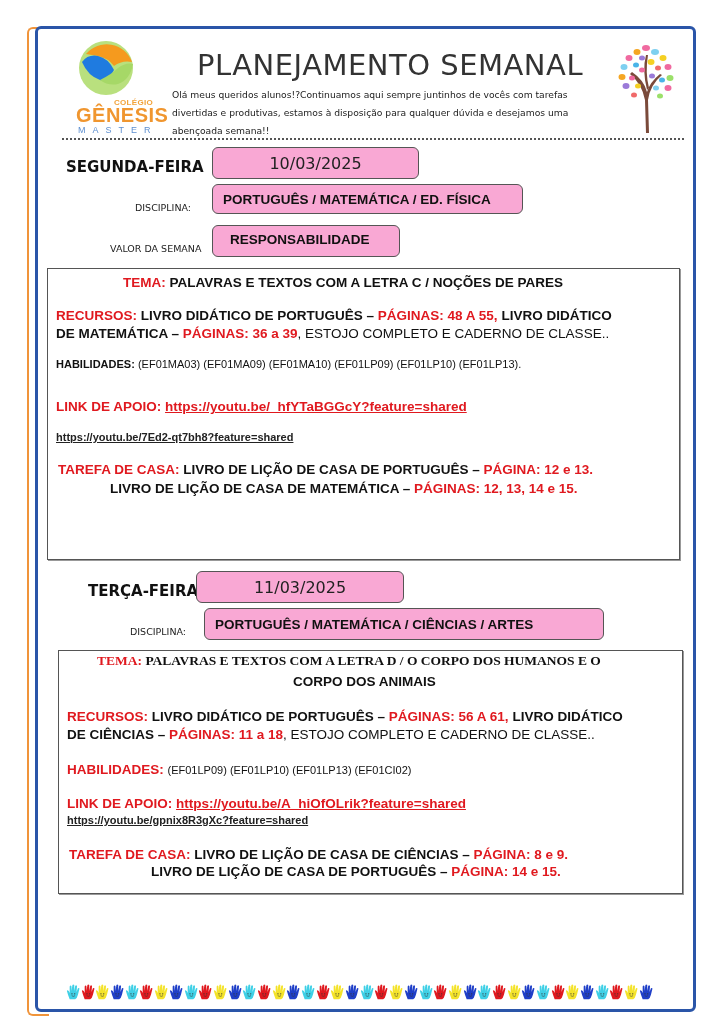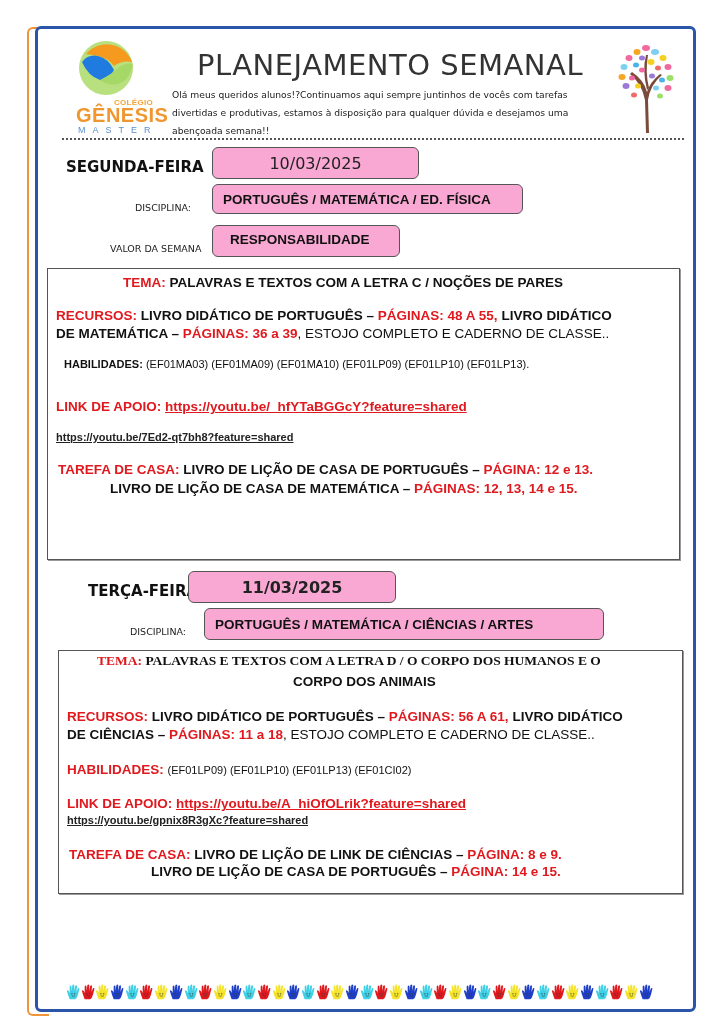--- a/index.html
+++ b/index.html
@@ -102,42 +102,42 @@
   <div class="line bold" style="left:8px; top:39px;">
     <span class="red">RECURSOS:</span>
     <span>LIVRO DIDÁTICO DE PORTUGUÊS –</span>
     <span class="red">PÁGINAS: 48 A 55,</span>
     <span>LIVRO DIDÁTICO</span>
   </div>
   <div class="line" style="left:8px; top:57px;">
     <span class="bold">DE MATEMÁTICA –</span>
     <span class="bold red">PÁGINAS: 36 a 39</span><span>, ESTOJO COMPLETO E CADERNO DE CLASSE..</span>
   </div>
-  <div class="hab" style="left:16px; top:89px;">
+  <div class="hab" style="left:8px; top:89px;">
     <span class="bold">HABILIDADES:</span>
     <span>(EF01MA03) (EF01MA09) (EF01MA10) (EF01LP09) (EF01LP10) (EF01LP13).</span>
   </div>
   <div class="line bold" style="left:8px; top:130px;">
     <span class="red">LINK DE APOIO:</span>
     <span class="link-main">https://youtu.be/_hfYTaBGGcY?feature=shared</span>
   </div>
   <div class="link-sub" style="left:8px; top:162px;">https://youtu.be/7Ed2-qt7bh8?feature=shared</div>
   <div class="line bold" style="left:10px; top:193px;">
     <span class="red">TAREFA DE CASA:</span>
     <span>LIVRO DE LIÇÃO DE CASA DE PORTUGUÊS –</span>
     <span class="red">PÁGINA: 12 e 13.</span>
   </div>
   <div class="line bold" style="left:62px; top:212px;">
     <span>LIVRO DE LIÇÃO DE CASA DE MATEMÁTICA –</span>
     <span class="red">PÁGINAS: 12, 13, 14 e 15.</span>
   </div>
 </div>
 
 <div class="day-label" style="left:88px; top:582px;">TERÇA-FEIRA</div>
-<div class="pill date" style="left:188px; top:571px; width:208px; height:32px;font-weight:bold;">11/03/2025</div>
+<div class="pill date" style="left:196px; top:571px; width:208px; height:32px;">11/03/2025</div>
 <div class="small-label" style="left:130px; top:626px;">DISCIPLINA:</div>
 <div class="pill subj" style="left:204px; top:608px; width:400px; height:32px;">PORTUGUÊS / MATEMÁTICA / CIÊNCIAS / ARTES</div>
 
 <div class="content-box" style="left:58px; top:650px; width:625px; height:244px;">
   <div class="line bold" style="left:38px; top:2px;font-family:Liberation Serif, serif;">
     <span class="red">TEMA:</span>
     <span>PALAVRAS E TEXTOS COM A LETRA D / O CORPO DOS HUMANOS E O</span>
   </div>
   <div class="line bold" style="left:234px; top:23px;">CORPO DOS ANIMAIS</div>
   <div class="line bold" style="left:8px; top:58px;">
@@ -154,21 +154,21 @@
     <span class="bold red">HABILIDADES:</span>
     <span style="font-size:11px;">(EF01LP09) (EF01LP10) (EF01LP13) (EF01CI02)</span>
   </div>
   <div class="line bold" style="left:8px; top:145px;">
     <span class="red">LINK DE APOIO:</span>
     <span class="link-main">https://youtu.be/A_hiOfOLrik?feature=shared</span>
   </div>
   <div class="link-sub" style="left:8px; top:163px;">https://youtu.be/gpnix8R3gXc?feature=shared</div>
   <div class="line bold" style="left:10px; top:196px;">
     <span class="red">TAREFA DE CASA:</span>
-    <span>LIVRO DE LIÇÃO DE LINK DE CIÊNCIAS –</span>
+    <span>LIVRO DE LIÇÃO DE CASA DE CIÊNCIAS –</span>
     <span class="red">PÁGINA: 8 e 9.</span>
   </div>
   <div class="line bold" style="left:92px; top:213px;">
     <span>LIVRO DE LIÇÃO DE CASA DE PORTUGUÊS –</span>
     <span class="red">PÁGINA: 14 e 15.</span>
   </div>
 </div>
 
 <div class="hands" id="hands">
     <svg viewBox="0 0 16 18" class="hand">

